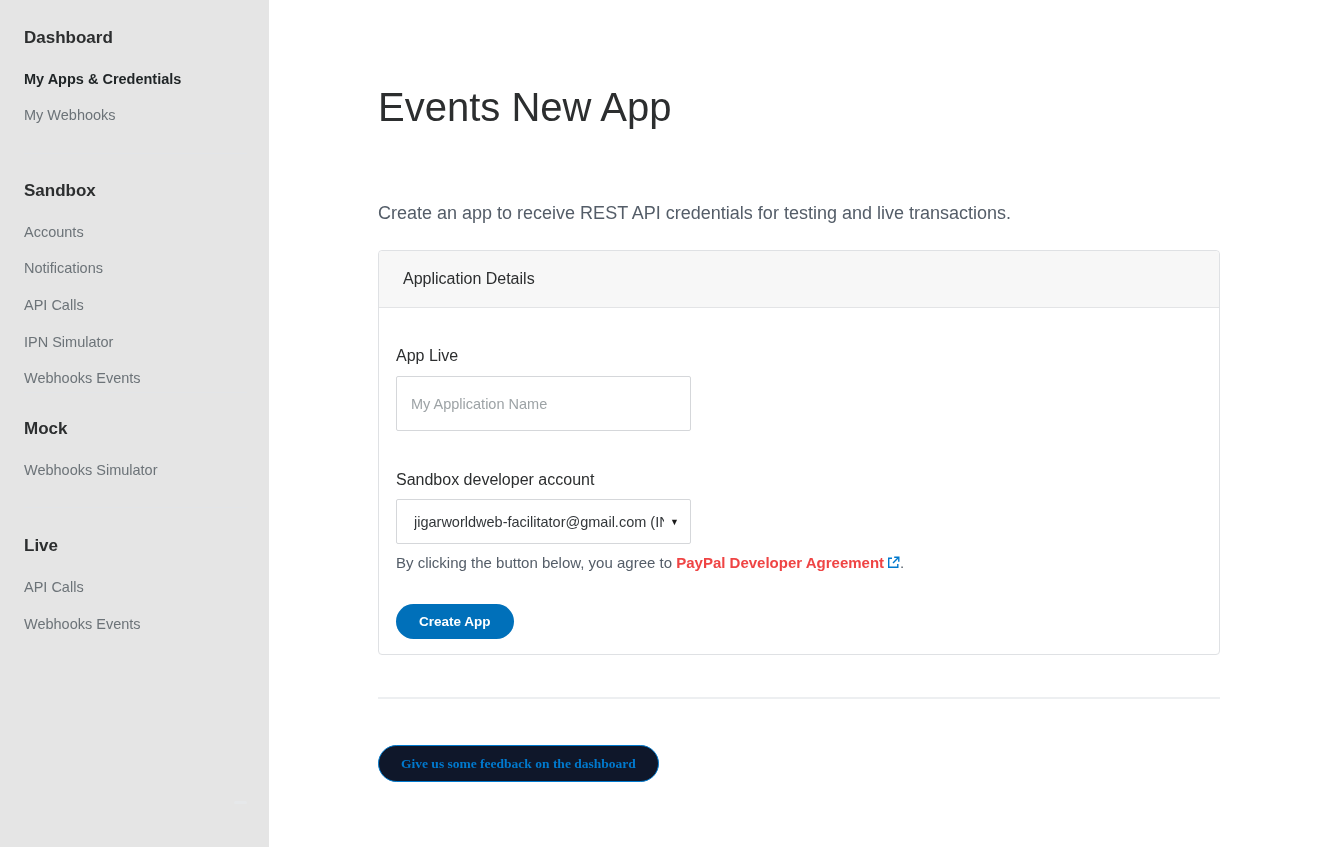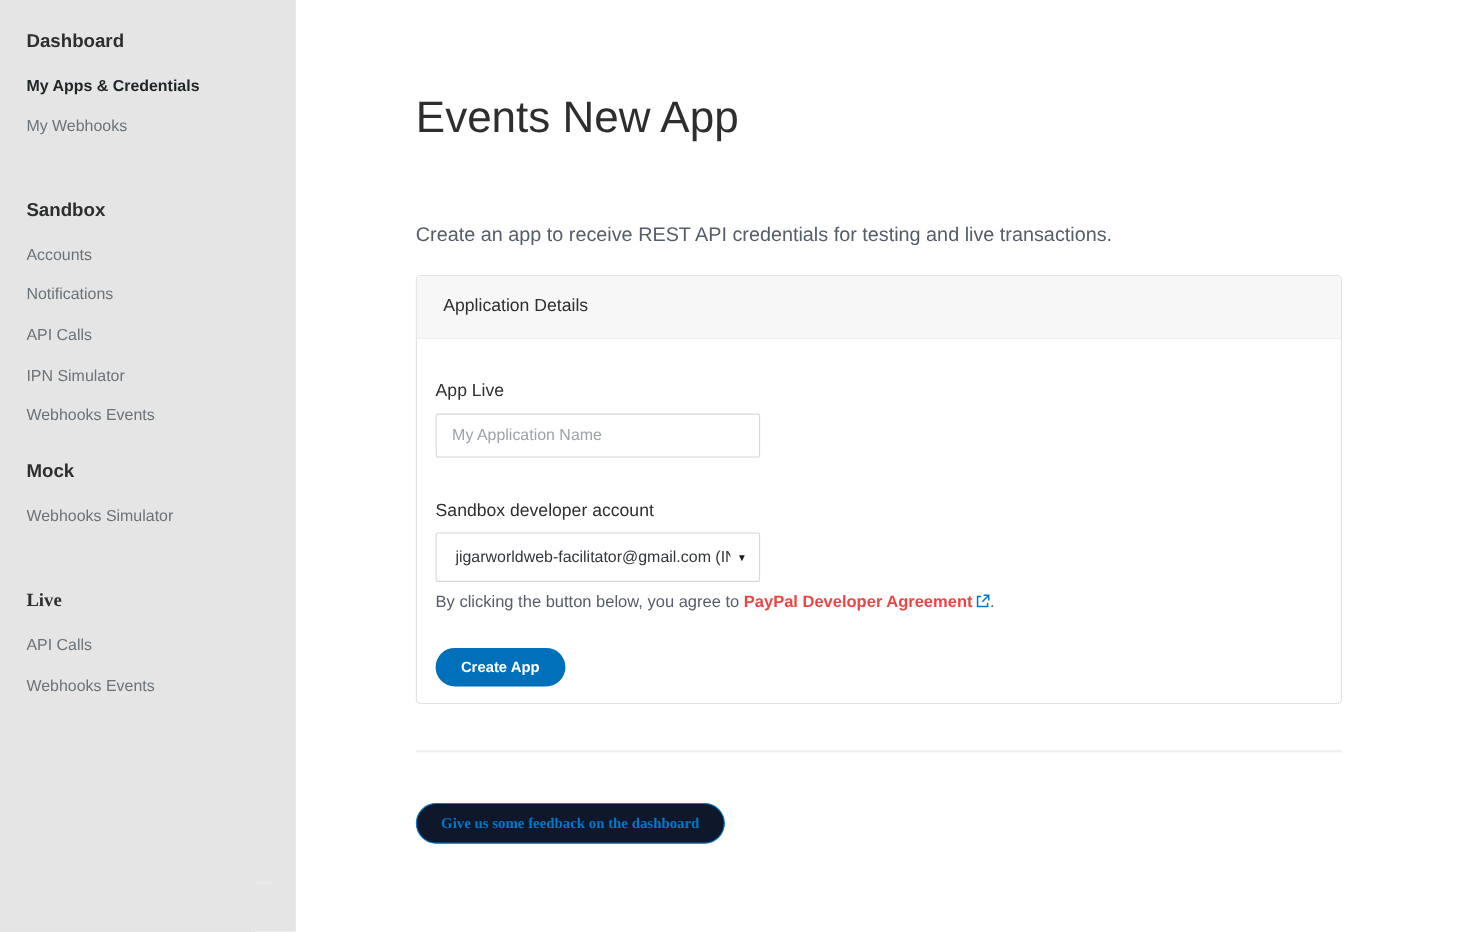--- a/index.html
+++ b/index.html
@@ -41,21 +41,21 @@
   .nav-divider {
     border: none;
     border-top: 1px solid #e3e5e8;
     height: 0;
   }
   .mt22 { margin-top: 22px; }
   .mt18 { margin-top: 18px; }
   .mt19 { margin-top: 19px; }
   .mt26 { margin-top: 26px; }
   .mt27 { margin-top: 27px; }
-  .mt28 { margin-top: 28px; font-family: Liberation Serif, serif; }
+  .mt28 { margin-top: 28px; }
   .mt29 { margin-top: 29px; }
   .mt5  { margin-top: 5px; }
 
   .sidebar-scroll-thumb {
     position: absolute;
     left: 269px; top: 388px;
     width: 2px; height: 264px;
     background: #e2e4e7;
   }
   .sidebar-drag-handle {
@@ -110,21 +110,21 @@
     padding: 38px 24px 15px 17px;
   }
   .field-label {
     font-size: 16px;
     color: #2c2e2f;
     line-height: 19px;
   }
   .text-input {
     display: block;
     margin-top: 11px;
-    width: 295px; height: 40px;
+    width: 295px; height: 55px;
     border: 1px solid #d5d7da;
     border-radius: 2px;
     padding: 0 14px;
     font-family: "Liberation Sans", sans-serif;
     font-size: 14.5px;
     color: #2c2e2f;
     outline: none;
     background: #fff;
   }
   .text-input::placeholder { color: #9da3a6; }

